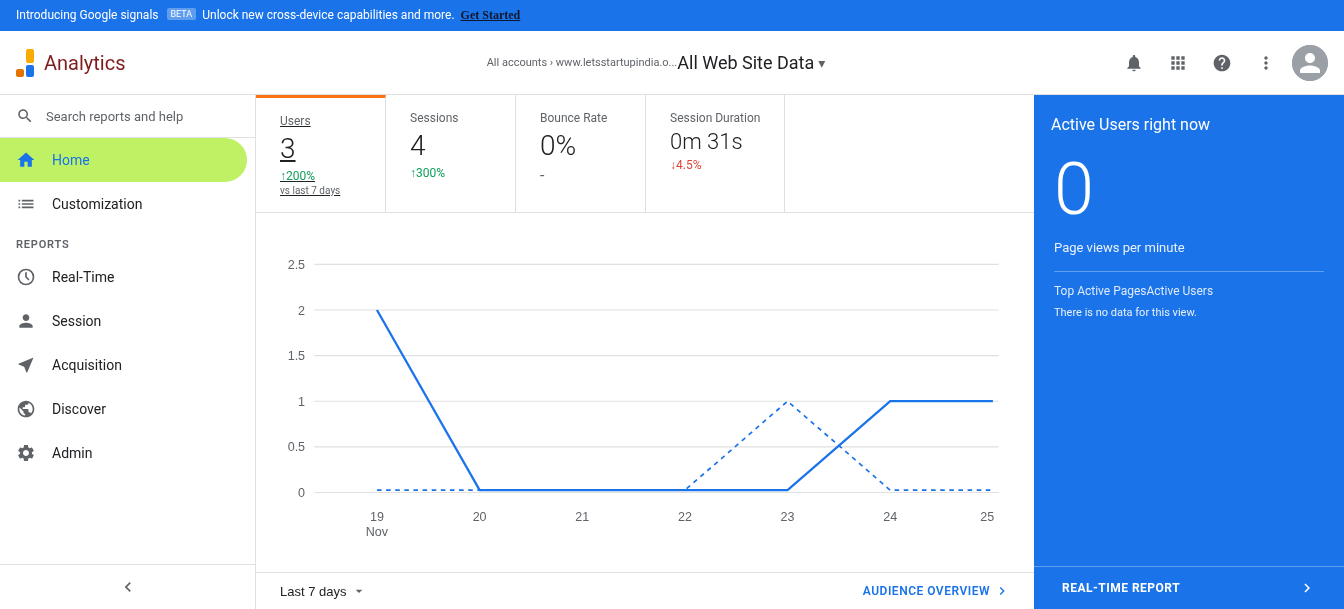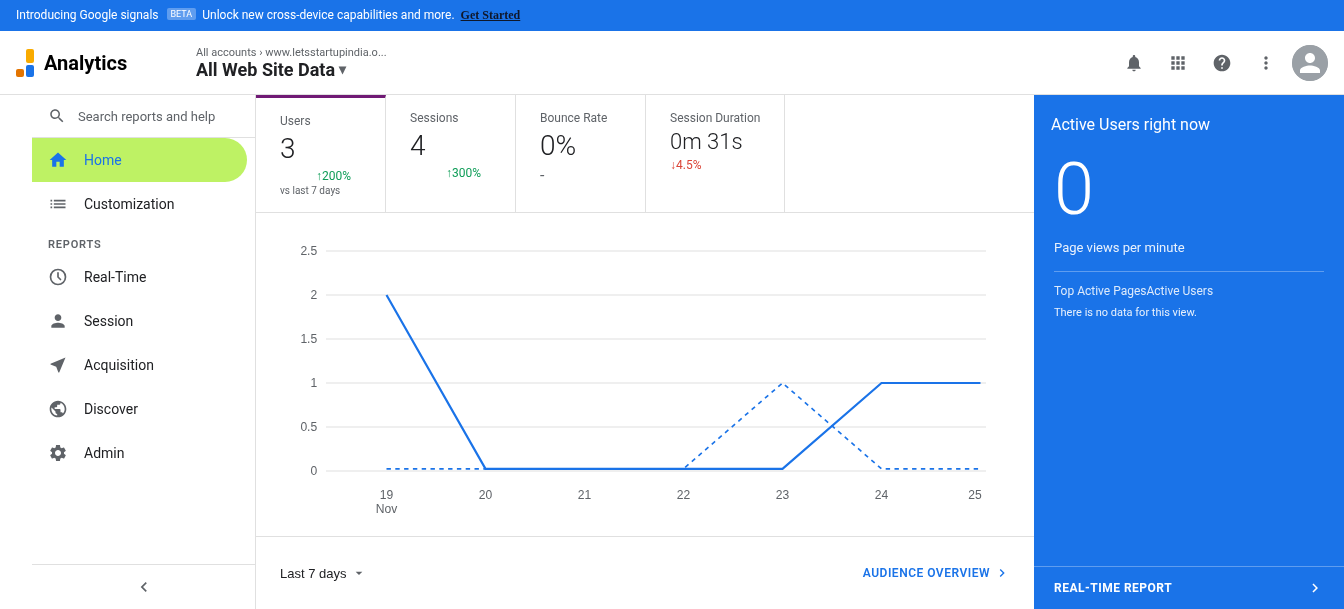--- a/index.html
+++ b/index.html
@@ -47,36 +47,35 @@
     .logo-icon {
       display: flex;
       flex-direction: column;
       gap: 2px;
       align-items: flex-end;
     }
     .logo-bar { border-radius: 2px; }
     .header-nav {
       flex: 1;
       display: flex;
-      flex-direction: column;
       justify-content: center;
     }
     .breadcrumb {
       font-size: 11px;
       color: #5f6368;
       display: flex;
       align-items: center;
       gap: 4px;
     }
     .property-selector {
       display: flex;
       align-items: center;
       gap: 4px;
       font-size: 18px;
-      font-weight: 700;
+      font-weight: 400;
       color: #202124;
       cursor: pointer;
     }
     .property-selector .chevron { font-size: 14px; color: #5f6368; }
     .header-actions {
       display: flex;
       align-items: center;
       gap: 8px;
     }
     .header-icon-btn {
@@ -114,21 +113,20 @@
 
     
     .sidebar {
       width: 256px;
       background: #fff;
       border-right: 1px solid #e0e0e0;
       display: flex;
       flex-direction: column;
       overflow-y: auto;
       flex-shrink: 0;
-      padding-left: 32px;
     }
     .search-bar {
       display: flex;
       align-items: center;
       padding: 12px 16px;
       gap: 12px;
       border-bottom: 1px solid #e0e0e0;
       cursor: pointer;
     }
     .search-bar .search-icon { color: #5f6368; font-size: 18px; }
@@ -179,45 +177,45 @@
       background: #fff;
       border-bottom: 1px solid #e0e0e0;
       flex-shrink: 0;
     }
     .stat-card {
       padding: 16px 24px;
       border-right: 1px solid #e0e0e0;
       min-width: 130px;
       cursor: pointer;
     }
-    .stat-card.active { border-top: 3px solid #701a75; }
+    .stat-card.active { border-top: 3px solid #f97316; text-decoration: underline; }
     .stat-label { font-size: 12px; color: #5f6368; margin-bottom: 4px; }
     .stat-value { font-size: 28px; font-weight: 300; color: #202124; margin-bottom: 4px; }
     .stat-change { font-size: 12px; display: flex; align-items: center; gap: 2px; }
-    .stat-change.up { color: #0f9d58; margin-left: 36px; }
+    .stat-change.up { color: #0f9d58; }
     .stat-change.down { color: #db4437; }
     .stat-vs { font-size: 10px; color: #5f6368; margin-top: 2px; }
     .stat-dash { font-size: 16px; color: #5f6368; }
 
     
     .chart-container {
       flex: 1;
       background: #fff;
       padding: 16px 24px 0 24px;
       position: relative;
       overflow: hidden;
     }
 
     
     .chart-footer {
       background: #fff;
       display: flex;
       align-items: flex-start;
       justify-content: space-between;
-      padding: 28px 24px;
+      padding: 10px 24px;
       border-top: 1px solid #e0e0e0;
       flex-shrink: 0;
     }
     .date-range-btn {
       display: flex;
       align-items: center;
       gap: 4px;
       font-size: 13px;
       color: #202124;
       cursor: pointer;
@@ -276,21 +274,21 @@
       opacity: 0.85;
       margin-bottom: 8px;
     }
     .right-panel-no-data {
       font-size: 11px;
       opacity: 0.9;
       margin-top: 8px;
     }
     .right-panel-footer {
       border-top: 1px solid rgba(255,255,255,0.3);
-      padding: 12px 20px;
+      padding: 12px 28px;
       display: flex;
       align-items: center;
       justify-content: space-between;
       font-size: 12px;
       font-weight: 700;
       letter-spacing: 0.5px;
       cursor: pointer;
       text-transform: uppercase;
     }
 
@@ -320,21 +318,21 @@
 
 <div class="header">
   <div class="logo-area">
     <div class="logo-icon">
       <div class="logo-bar" style="width:8px;height:14px;background:#f9ab00;"></div>
       <div style="display:flex;gap:2px;align-items:flex-end;">
         <div class="logo-bar" style="width:8px;height:8px;background:#e37400;"></div>
         <div class="logo-bar" style="width:8px;height:12px;background:#1a73e8;"></div>
       </div>
     </div>
-    <span style="font-size:20px;font-weight:700;color:#000000;">Analytics</span>
+    <span style="font-size:20px;font-weight:400;color:#7f1d1d;">Analytics</span>
   </div>
   <div class="header-nav">
     <div class="breadcrumb">
       <span>All accounts › www.letsstartupindia.o...</span>
     </div>
     <div class="property-selector">
       <span>All Web Site Data</span>
       <span class="chevron">▾</span>
     </div>
   </div>

